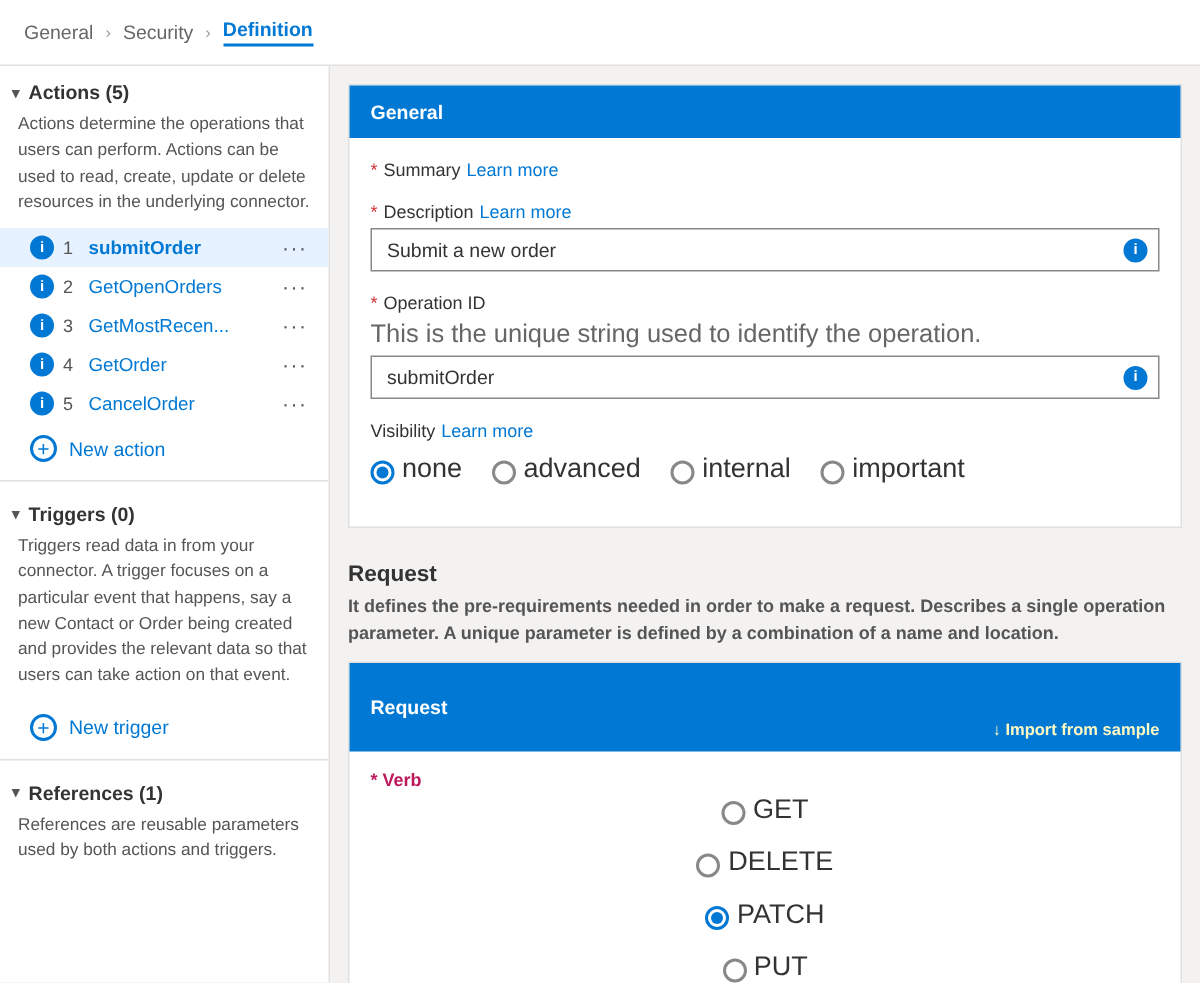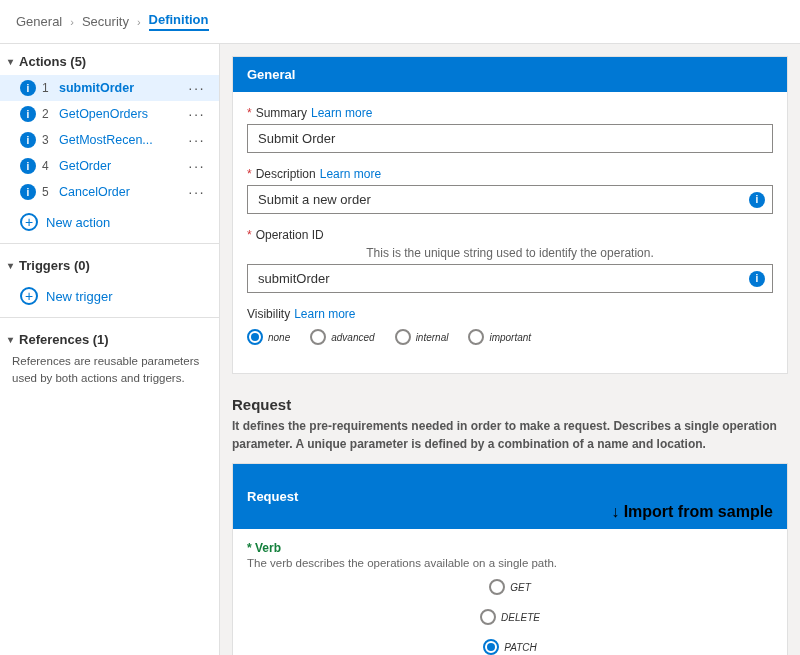--- a/index.html
+++ b/index.html
@@ -206,40 +206,38 @@
       border-radius: 50%;
       color: white;
       font-size: 10px;
       font-weight: bold;
       display: flex;
       align-items: center;
       justify-content: center;
     }
 
     .field-desc {
-      font-size: 12px;
+      font-size: 17px;
       color: #666;
       margin-bottom: 4px;
-      text-align: center;
     }
 
     
     .radio-group {
       display: flex;
       align-items: center;
       gap: 20px;
       margin-top: 8px;
     }
     .radio-option {
       display: flex;
-      align-items: center;
+      align-items: flex-end;
       gap: 5px;
       cursor: pointer;
-      font-size: 10px;
-      font-style: italic;
+      font-size: 18px;
     }
     .radio-circle {
       width: 16px;
       height: 16px;
       border: 2px solid #8a8886;
       border-radius: 50%;
       display: flex;
       align-items: center;
       justify-content: center;
       flex-shrink: 0;
@@ -281,36 +279,36 @@
       background: #0078d4;
       color: white;
       padding: 8px 14px;
       font-weight: 600;
       font-size: 13px;
       display: flex;
       align-items: center;
       justify-content: space-between;
     }
     .import-btn {
-      color: #000000;
-      font-size: 16px;
+      color: #fef9c3;
+      font-size: 11px;
       cursor: pointer;
       display: flex;
       align-items: center;
       gap: 4px;
       margin-top: 31px;
     }
     .request-card-body {
       padding: 12px 14px;
     }
 
     .verb-section-label {
       font-size: 12px;
       font-weight: 600;
-      color: #15803d;
+      color: #be185d;
       margin-bottom: 2px;
     }
     .verb-desc {
       font-size: 11.5px;
       color: #666;
       margin-bottom: 10px;
     }
 
     .verb-radio-group {
       display: flex;
@@ -339,20 +337,21 @@
 </div>
 
 <div class="main-layout">
 
   <div class="sidebar">
 
     <div class="section-header">
       <span class="chevron">▾</span>
       <span>Actions (5)</span>
     </div>
+    <div class="section-desc">Actions determine the operations that users can perform. Actions can be used to read, create, update or delete resources in the underlying connector.</div>
 
     <div class="action-item selected">
       <span class="info-icon">i</span>
       <span class="action-num">1</span>
       <span class="action-name bold">submitOrder</span>
       <span class="dots-btn">···</span>
     </div>
     <div class="action-item">
       <span class="info-icon">i</span>
       <span class="action-num">2</span>
@@ -382,20 +381,21 @@
       <span class="plus-circle">+</span>
       <span>New action</span>
     </div>
 
     <div class="divider"></div>
 
     <div class="section-header">
       <span class="chevron">▾</span>
       <span>Triggers (0)</span>
     </div>
+    <div class="section-desc">Triggers read data in from your connector. A trigger focuses on a particular event that happens, say a new Contact or Order being created and provides the relevant data so that users can take action on that event.</div>
 
     <div class="new-action-btn">
       <span class="plus-circle">+</span>
       <span>New trigger</span>
     </div>
 
     <div class="divider"></div>
 
     <div class="section-header">
       <span class="chevron">▾</span>
@@ -410,21 +410,20 @@
     <div class="card">
       <div class="card-header">General</div>
       <div class="card-body">
 
         <div class="field-row">
           <div class="field-label">
             <span class="required">*</span>
             <span>Summary</span>
             <span class="learn-more">Learn more</span>
           </div>
-          <input class="field-input" type="text" value="Submit Order" style="">
         </div>
 
         <div class="field-row">
           <div class="field-label">
             <span class="required">*</span>
             <span>Description</span>
             <span class="learn-more">Learn more</span>
           </div>
           <div class="input-with-icon">
             <input class="field-input" type="text" value="Submit a new order" style="">
@@ -477,21 +476,20 @@
       <div class="request-desc">It defines the pre-requirements needed in order to make a request. Describes a single operation parameter. A unique parameter is defined by a combination of a name and location.</div>
 
       <div class="request-card">
         <div class="request-card-header">
           <span>Request</span>
           <span class="import-btn">↓ Import from sample</span>
         </div>
         <div class="request-card-body">
 
           <div class="verb-section-label">* Verb</div>
-          <div class="verb-desc">The verb describes the operations available on a single path.</div>
 
           <div class="verb-radio-group">
             <label class="radio-option">
               <span class="radio-circle"></span>
               <span>GET</span>
             </label>
             <label class="radio-option">
               <span class="radio-circle"></span>
               <span>DELETE</span>
             </label>

